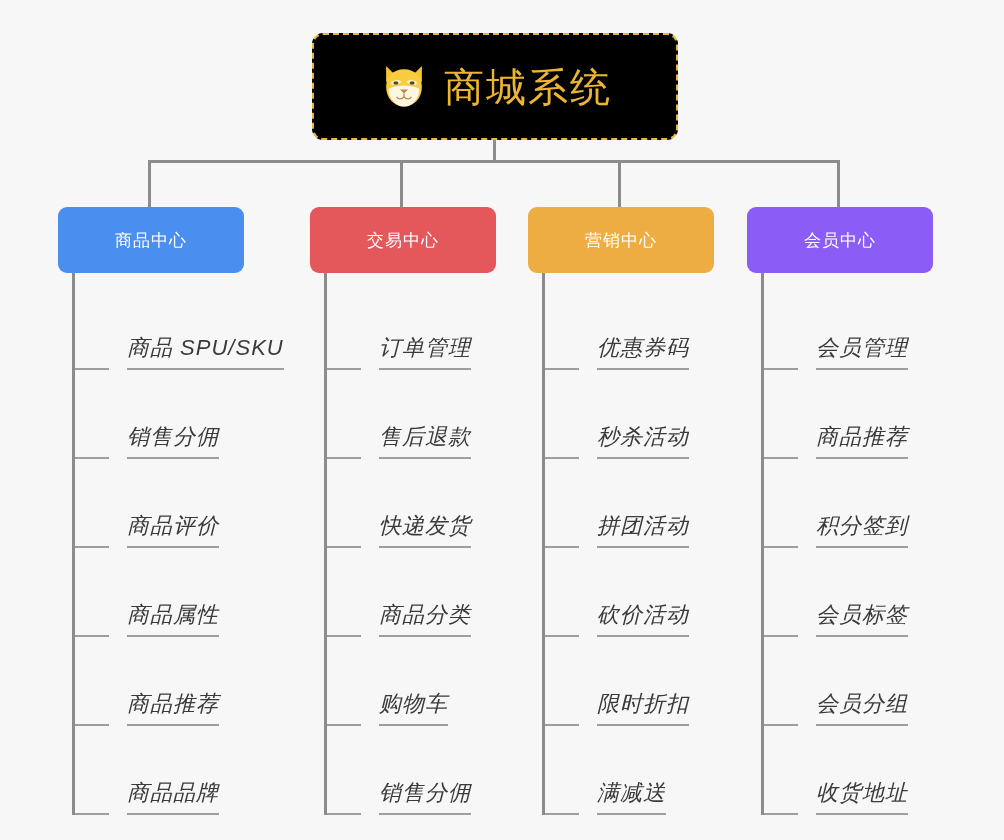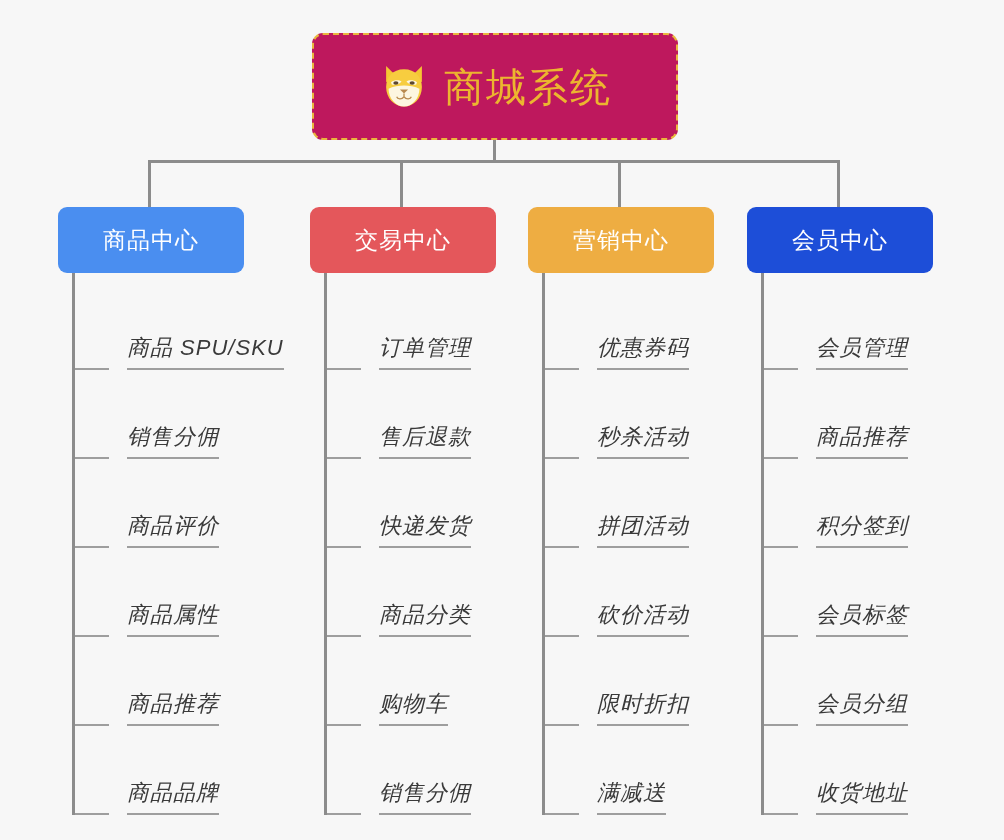--- a/index.html
+++ b/index.html
@@ -20,21 +20,21 @@
     height: 840px;
   }
 
   
   .root-node {
     position: absolute;
     left: 312px;
     top: 33px;
     width: 366px;
     height: 107px;
-    background: #be185d;
+    background: #000000;
     border: 2px dashed #e9b73c;
     border-radius: 11px;
     box-sizing: border-box;
     display: flex;
     align-items: center;
     justify-content: center;
     gap: 14px;
   }
   .root-emoji {
     width: 52px;
@@ -88,28 +88,28 @@
   .col-3 { left: 528px; }
   .col-4 { left: 747px; }
 
   .cat-box {
     height: 66px;
     border-radius: 9px;
     display: flex;
     align-items: center;
     justify-content: center;
     color: #ffffff;
-    font-size: 23px;
+    font-size: 17px;
     letter-spacing: 1px;
     box-sizing: border-box;
   }
   .col-1 .cat-box { width: 186px; background: #4a8ef0; }
   .col-2 .cat-box { width: 186px; background: #e4575b; }
   .col-3 .cat-box { width: 186px; background: #eead42; }
-  .col-4 .cat-box { width: 186px; background: #1d4ed8; }
+  .col-4 .cat-box { width: 186px; background: #8b5cf6; }
 
   
   .leaf-list {
     position: relative;
     margin-left: 14px;
     padding-top: 8px;
     border-left: 3px solid #8c8c8c;
   }
   .leaf-item {
     position: relative;

